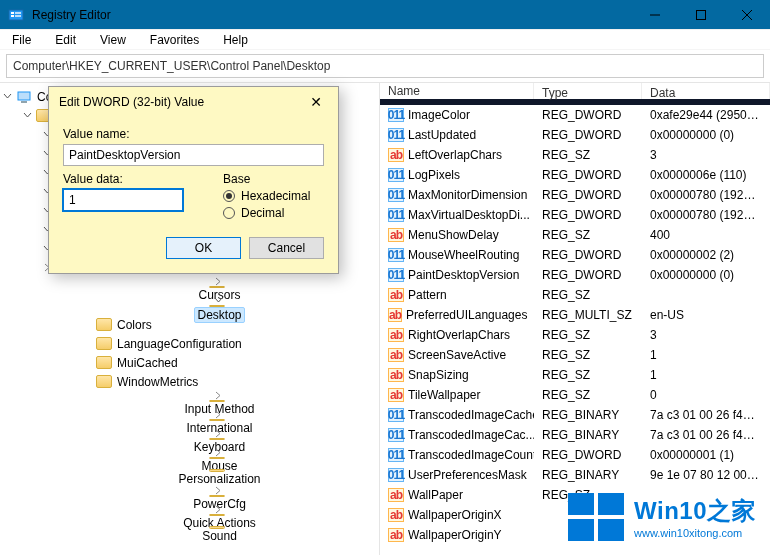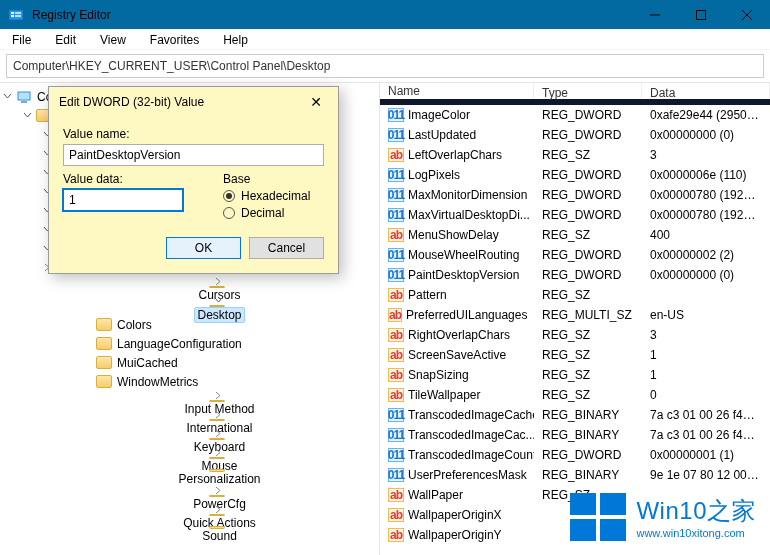--- a/index.html
+++ b/index.html
@@ -65,21 +65,21 @@
 .radio .r { width: 12px; height: 12px; border: 1px solid #555; border-radius: 50%; display: inline-flex; align-items: center; justify-content: center; }
 .radio .r.checked::after { content: ""; width: 6px; height: 6px; background: #333; border-radius: 50%; }
 .dlgbtns { display: flex; justify-content: flex-end; gap: 8px; margin-top: 14px; }
 .dlgbtns button { width: 75px; height: 22px; border: 1px solid #adadad; background: #e1e1e1; }
 .dlgbtns button.default { border: 1px solid #0078d7; background: #e5f1fb; }
 
 
 .watermark { position: absolute; right: 14px; bottom: 14px; display: flex; align-items: center; gap: 10px; color: #0078d7; pointer-events:none; }
 .watermark .winlogo { width: 56px; height: 48px; display: grid; grid-template-columns: 1fr 1fr; grid-template-rows: 1fr 1fr; gap: 4px; transform: none; }
 .watermark .winlogo span { background: #0078d7; }
-.watermark .txt .big { font-size: 24px; font-weight: 400; letter-spacing: .5px; }
+.watermark .txt .big { font-size: 24px; font-weight: 700; letter-spacing: .5px; }
 .watermark .txt .small { font-size: 11px; color: #0078d7; }
 </style>
 </head>
 <body>
 
 <div class="titlebar">
   <span class="appicon">
     <svg width="16" height="16" viewBox="0 0 16 16">
         <rect x="1" y="3" width="14" height="10" fill="#2196f3" stroke="#1769aa"></rect>
         <rect x="3" y="5" width="3" height="2" fill="#fff"></rect>

